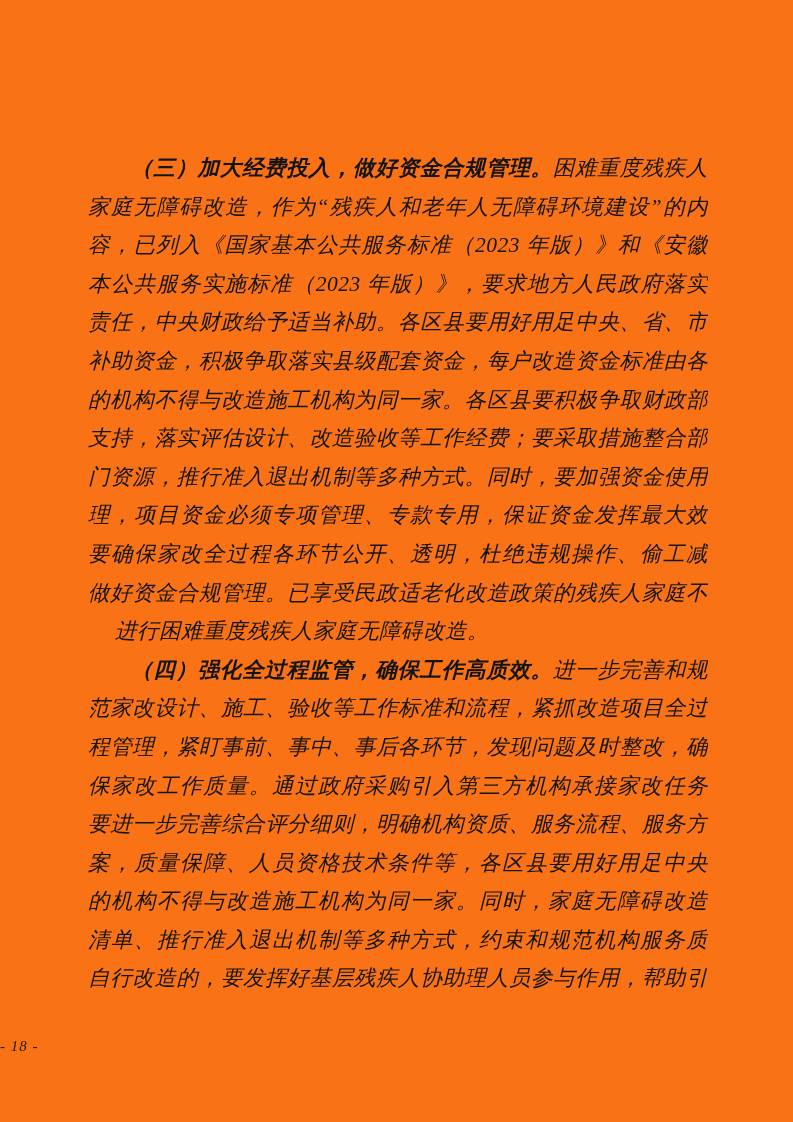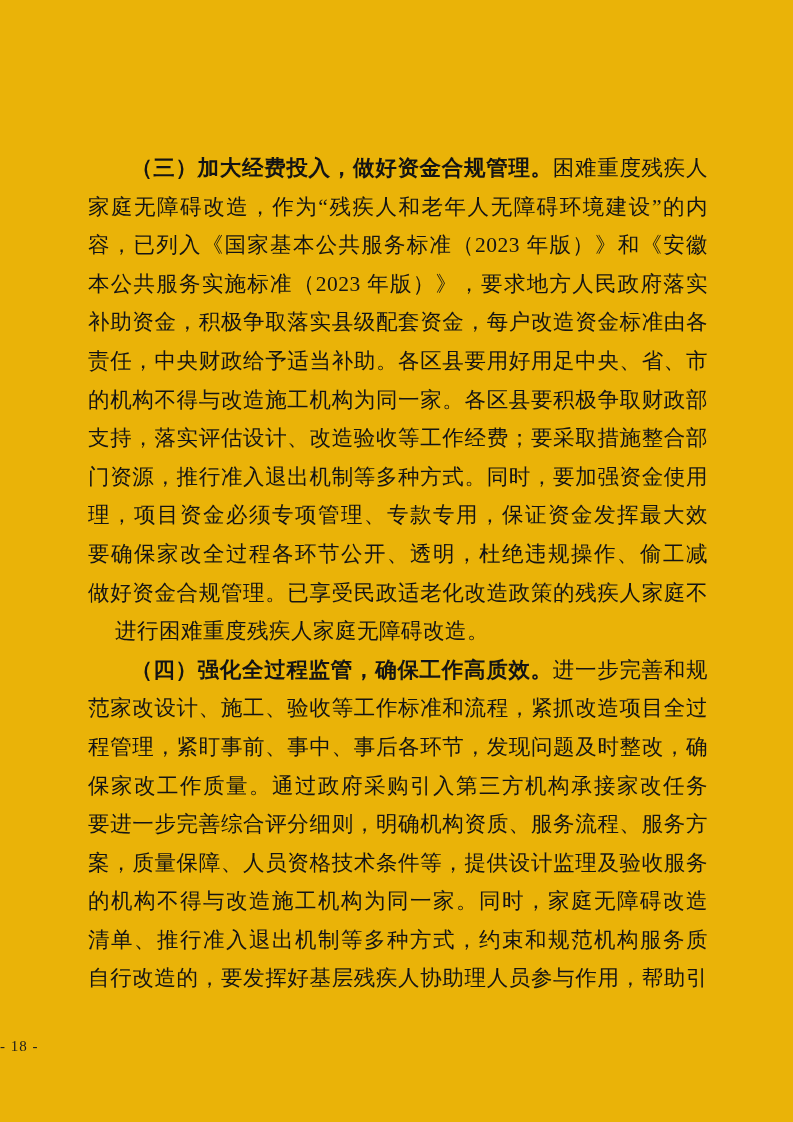--- a/index.html
+++ b/index.html
@@ -5,24 +5,25 @@
   html, body {
     margin: 0;
     padding: 0;
     background: #e8e8e8;
   }
   .page {
     position: relative;
     width: 793px;
     height: 1122px;
     margin: 0 auto;
-    background: #eab308;
+    background: #f97316;
     color: #141414;
     font-family: "Liberation Serif", "DejaVu Serif", serif;
     overflow: hidden;
+    font-style: italic;
   }
   .content {
     position: absolute;
     left: 88px;
     top: 149px;
     width: 620px;
   }
   .line {
     font-size: 21.5px;
     height: 38.6px;
@@ -59,38 +60,38 @@
 <body>
 
 <div class="page">
   <div class="content">
 
     <div>
       <div class="line first"><span class="b">（三）加大经费投入，做好资金合规管理。</span><span>困难重度残疾人</span></div>
       <div class="line">家庭无障碍改造，作为“残疾人和老年人无障碍环境建设”的内</div>
       <div class="line">容，已列入《国家基本公共服务标准（2023 年版）》和《安徽省基</div>
       <div class="line">本公共服务实施标准（2023 年版）》，要求地方人民政府落实支出</div>
+      <div class="line">责任，中央财政给予适当补助。各区县要用好用足中央、省、市</div>
       <div class="line">补助资金，积极争取落实县级配套资金，每户改造资金标准由各</div>
-      <div class="line">责任，中央财政给予适当补助。各区县要用好用足中央、省、市</div>
       <div class="line">的机构不得与改造施工机构为同一家。各区县要积极争取财政部门</div>
       <div class="line">支持，落实评估设计、改造验收等工作经费；要采取措施整合部</div>
       <div class="line">门资源，推行准入退出机制等多种方式。同时，要加强资金使用管</div>
       <div class="line">理，项目资金必须专项管理、专款专用，保证资金发挥最大效益。</div>
       <div class="line">要确保家改全过程各环节公开、透明，杜绝违规操作、偷工减料、</div>
       <div class="line">做好资金合规管理。已享受民政适老化改造政策的残疾人家庭不再</div>
       <div class="line short">进行困难重度残疾人家庭无障碍改造。</div>
     </div>
 
     <div>
       <div class="line first"><span class="b">（四）强化全过程监管，确保工作高质效。</span><span>进一步完善和规</span></div>
       <div class="line">范家改设计、施工、验收等工作标准和流程，紧抓改造项目全过</div>
       <div class="line">程管理，紧盯事前、事中、事后各环节，发现问题及时整改，确</div>
       <div class="line">保家改工作质量。通过政府采购引入第三方机构承接家改任务的，</div>
       <div class="line">要进一步完善综合评分细则，明确机构资质、服务流程、服务方</div>
-      <div class="line">案，质量保障、人员资格技术条件等，提供设计监理及验收服务</div>
+      <div class="line">案，质量保障、人员资格技术条件等，各区县要用好用足中央</div>
       <div class="line">的机构不得与改造施工机构为同一家。同时，家庭无障碍改造</div>
       <div class="line">清单、推行准入退出机制等多种方式，约束和规范机构服务质量；</div>
       <div class="line">自行改造的，要发挥好基层残疾人协助理人员参与作用，帮助引</div>
     </div>
 
   </div>
 
   <div class="pagenum">- 18 -</div>
 </div>
 

